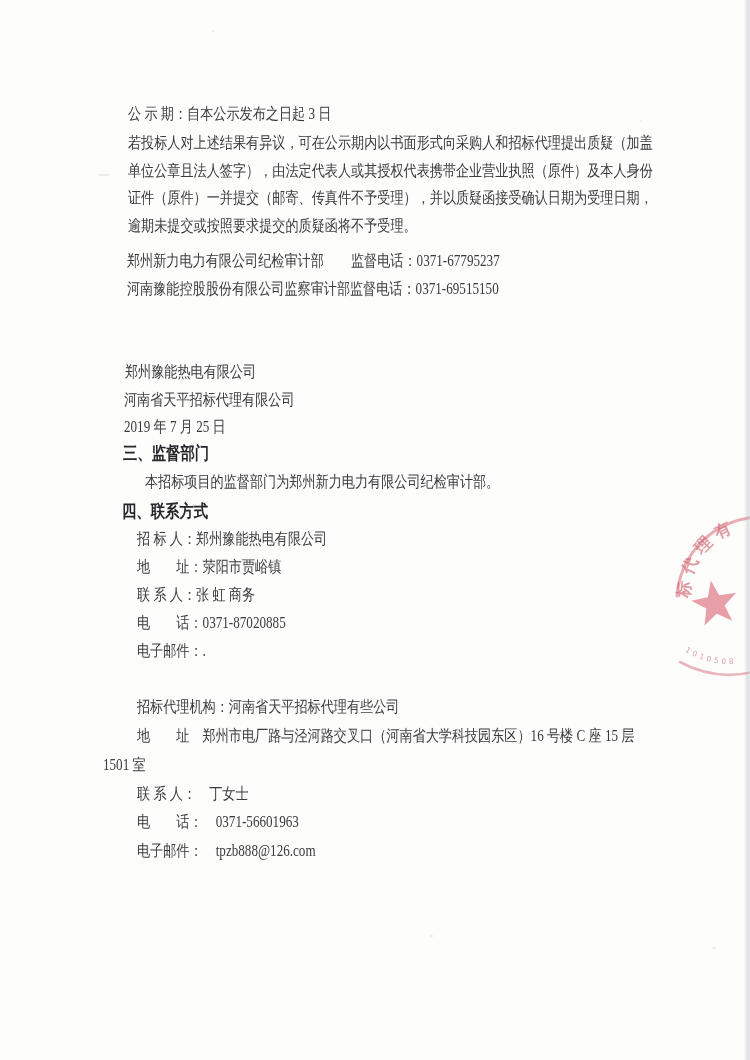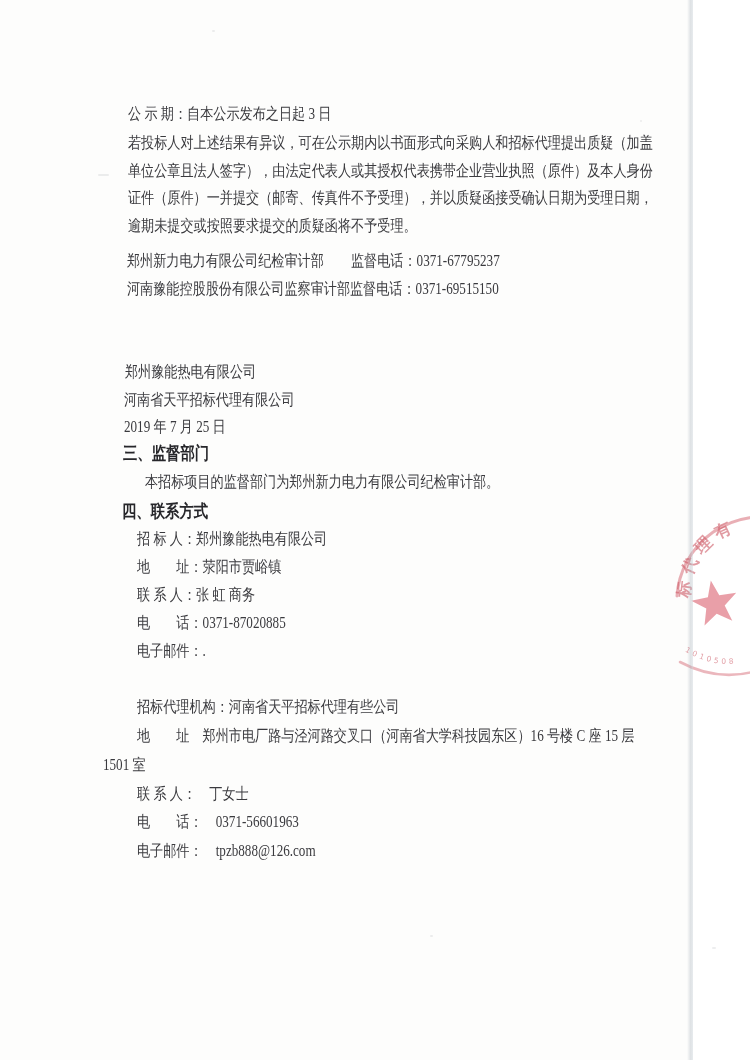--- a/index.html
+++ b/index.html
@@ -4,21 +4,21 @@
 <style>
   html,body{margin:0;padding:0;}
   body{
     width:750px;height:1060px;
     background:#ffffff;
     position:relative;
     overflow:hidden;
     font-family:"Liberation Serif","DejaVu Serif",serif;
   }
   .page{
-    position:absolute;left:0;top:0;width:693px;height:1060px;
+    position:absolute;left:0;top:0;width:750px;height:1060px;
     background:#fdfdfc;
   }
   .scan-edge{
     position:absolute;top:0;right:0;width:6px;height:1060px;
     background:linear-gradient(to right, rgba(150,160,170,0) 0%, rgba(165,175,185,0.35) 60%, rgba(210,218,224,0.5) 100%);
   }
   .ln{
     position:absolute;
     white-space:nowrap;
     font-size:16px;

